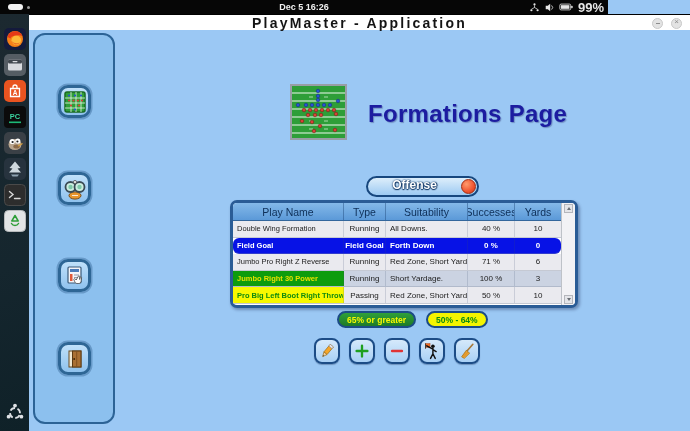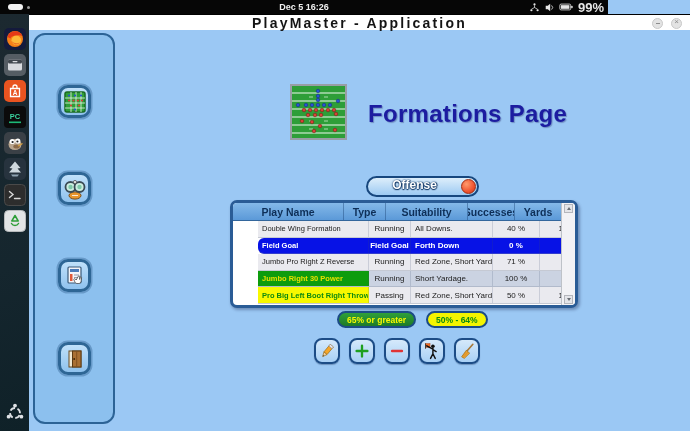--- a/index.html
+++ b/index.html
@@ -48,23 +48,23 @@
   .page-title{position:absolute;left:339px;top:70px;font-size:24px;font-weight:bold;color:#1c1ca0;letter-spacing:.3px;text-shadow:1px 1px 1px rgba(10,10,80,.3);}
 
   
   .toggle{position:absolute;left:337px;top:146px;width:113px;height:21px;border:2.5px solid #17477e;border-radius:12px;background:linear-gradient(180deg,#ddeefb,#9dcaf2);padding:0;}
   .toggle-label{position:absolute;left:4px;right:20px;top:0;height:16px;line-height:15px;text-align:center;font-size:12px;font-weight:bold;color:#fff;text-shadow:0 0 2px #0a3060,0 1px 1px #0a3060,1px 0 1px #0a3060;}
   .toggle-knob{position:absolute;right:1px;top:0.5px;width:15px;height:15px;border-radius:50%;background:radial-gradient(circle at 35% 32%,#ff9b6d,#ef5430 60%,#c73615);border:1px solid #a22c10;}
 
   
   .ptable{position:absolute;left:201px;top:170px;width:348px;height:108px;border:3px solid #2a5c96;border-radius:7px;background:#fff;overflow:hidden;box-shadow:1.5px 2px 3px rgba(0,10,50,.3), inset 0 0 0 1px rgba(255,255,255,.5);}
   .thead{display:grid;grid-template-columns:111px 42px 82px 47px 1fr;width:calc(100% - 14px);height:18px;background:linear-gradient(#84b9e9,#5b99d8);border-bottom:1px solid #33669c;}
-  .th{display:flex;align-items:center;justify-content:center;font-size:10.5px;font-weight:bold;color:#0e2f58;border-right:1px solid rgba(20,60,110,.4);white-space:nowrap;overflow:hidden;}
+  .th{display:flex;align-items:center;justify-content:center;font-size:10.5px;font-weight:normal;color:#0e2f58;border-right:1px solid rgba(20,60,110,.4);white-space:nowrap;overflow:hidden;}
   .th:last-child{border-right:none;}
-  .tbody{width:calc(100% - 14px);margin-left:25px;}
+  .tbody{width:calc(100% - 14px);}
   .tr{display:grid;grid-template-columns:111px 42px 82px 47px 1fr;height:16.6px;border-bottom:1px solid rgba(130,140,160,.35);}
   .td{display:flex;align-items:center;padding:0 4px;font-size:8px;color:#1b1b1b;border-right:1px solid rgba(60,80,110,.18);white-space:nowrap;overflow:hidden;}
   .td:last-child{border-right:none;}
   .c-name{font-size:7.5px;}
   .c-center{justify-content:center;padding:0 1px;}
   .r-light{background:#eaeaef;}
   .r-alt{background:#cbd3e2;}
   .r-sel{background:#0712e6;border-radius:6px;}
   .r-sel .td{color:#fff;font-weight:bold;}
   .cell-green{background:#0d9c0d;color:#e6e000;font-weight:bold;}

